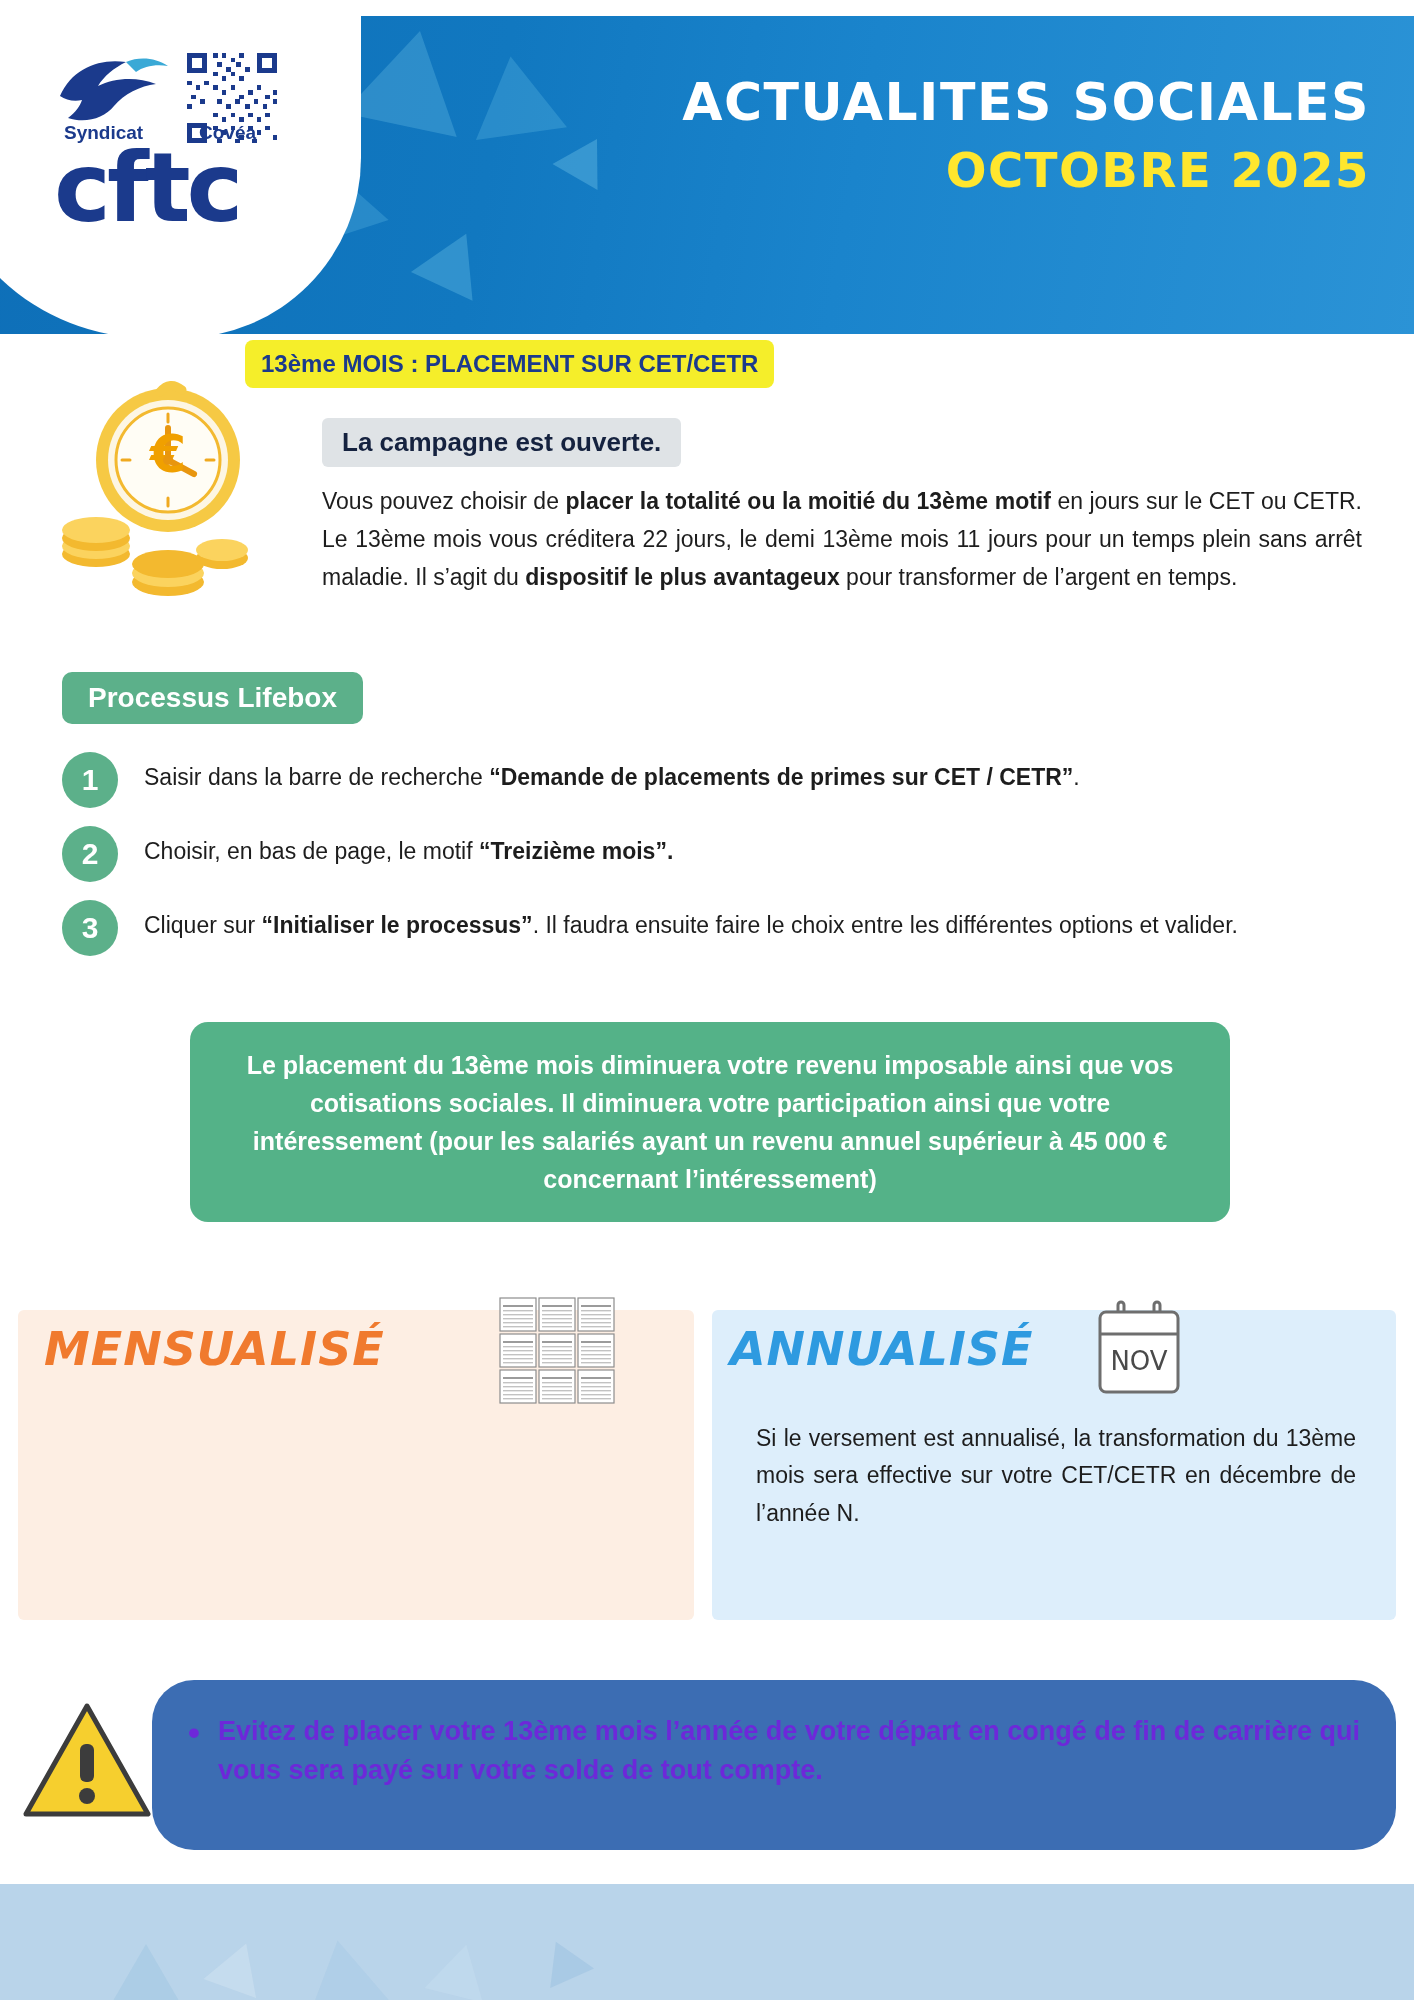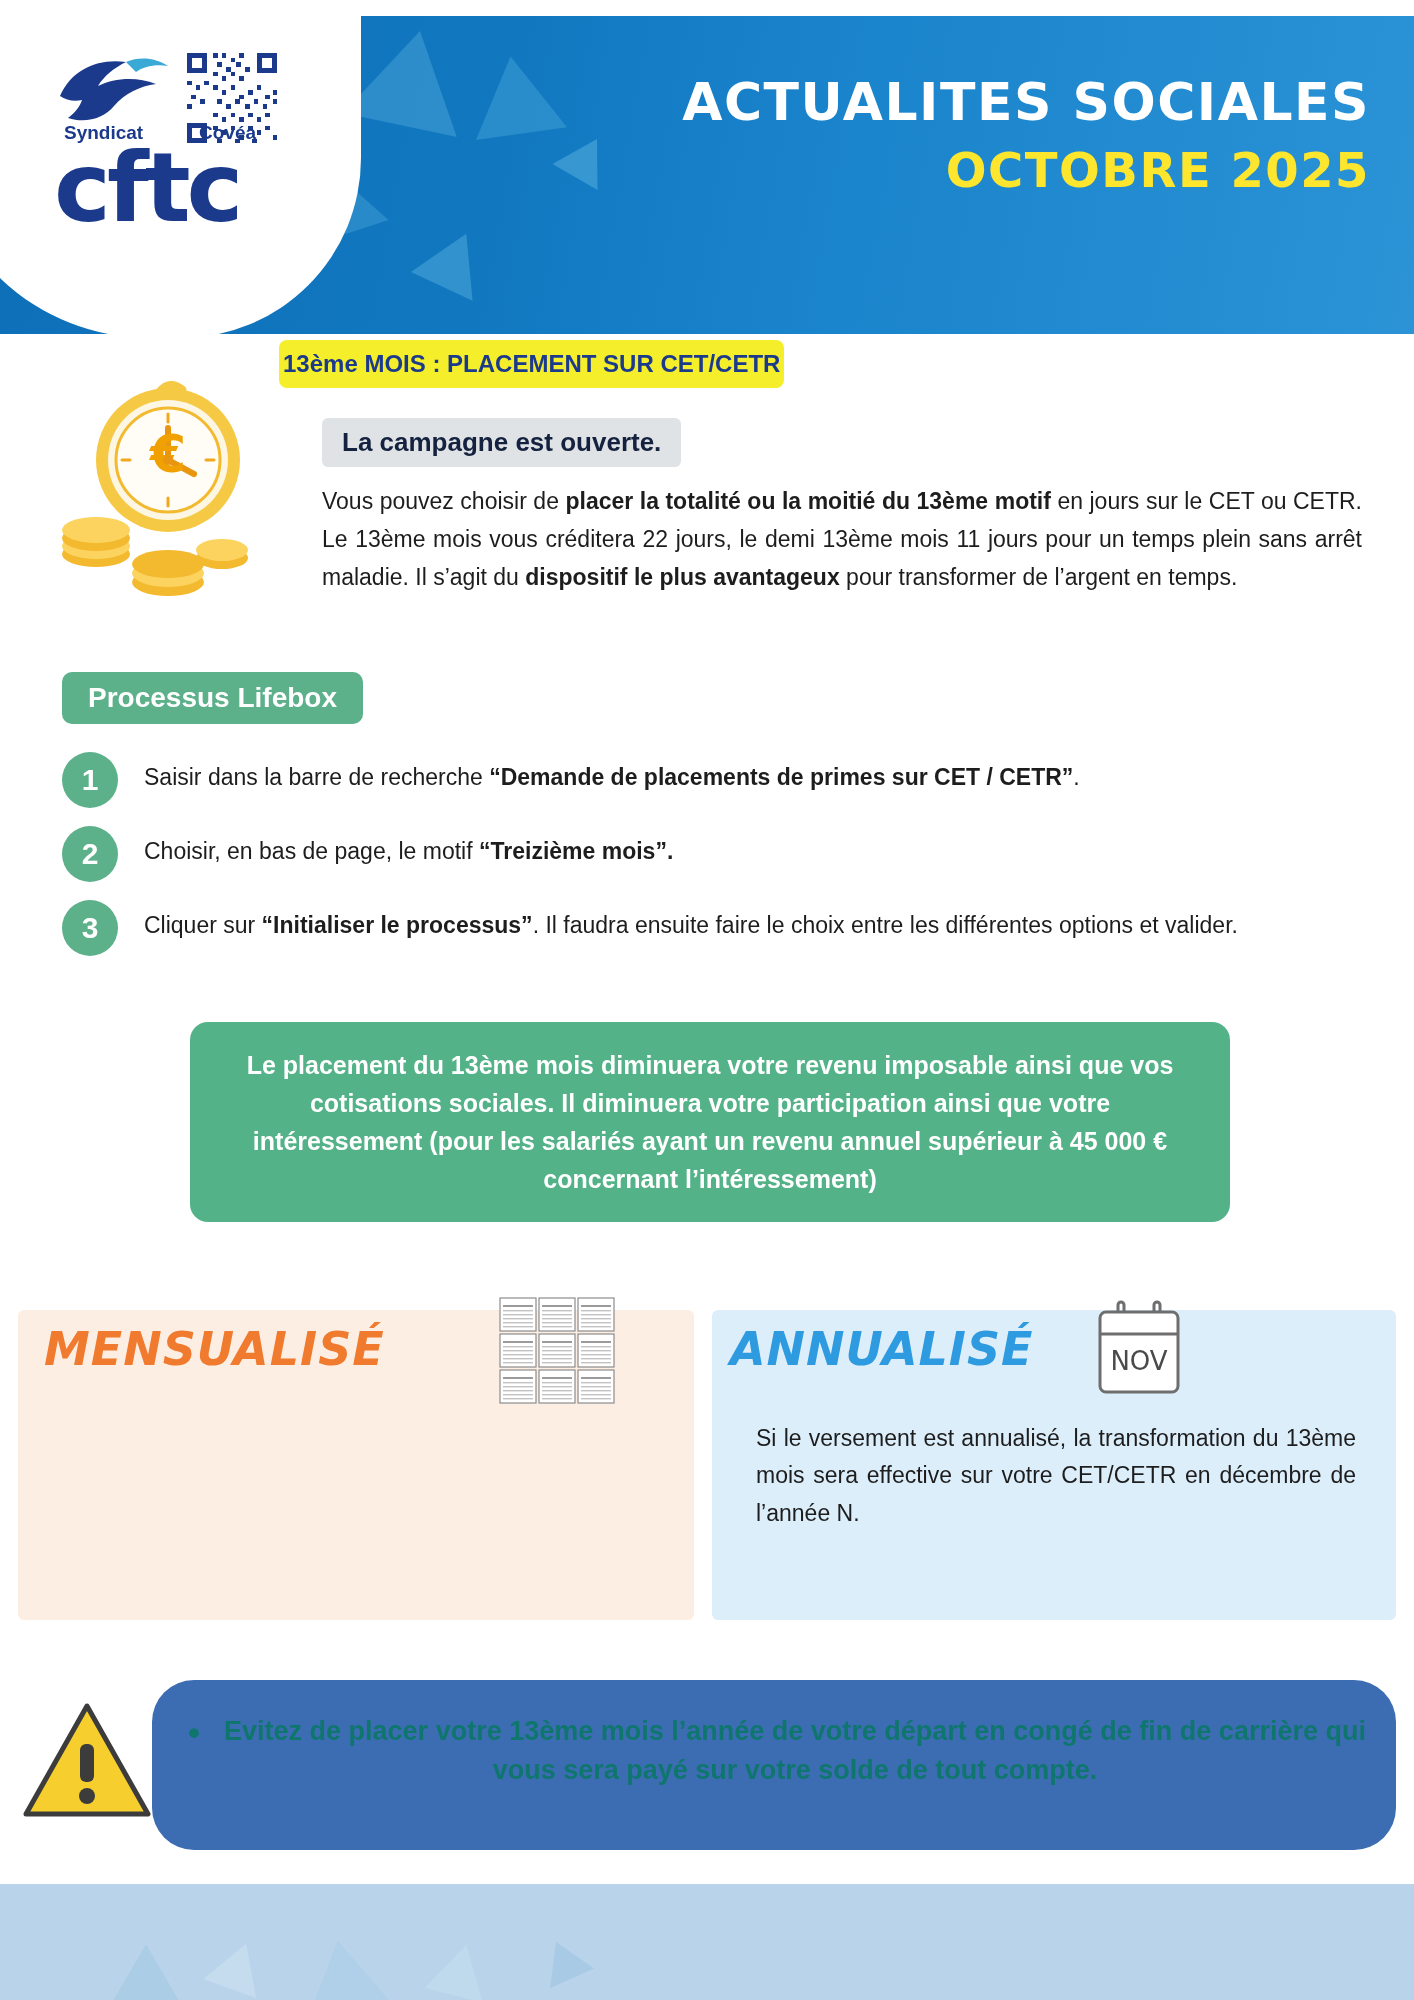--- a/index.html
+++ b/index.html
@@ -50,21 +50,21 @@
   .header-titles { position: absolute; right: 44px; top: 56px; text-align: right; }
   .h-title { font-size: 52px; font-weight: bold; color: #ffffff; letter-spacing: 1.5px;
              font-family: "DejaVu Sans", sans-serif; }
   .h-sub { font-size: 48px; font-weight: bold; color: #ffe62e; letter-spacing: 1.5px; margin-top: 10px;
            font-family: "DejaVu Sans", sans-serif; }
 
   
   .yellow-tag {
     position: absolute; top: 340px; left: 245px;
     background: #f5ee2a; color: #1b3a8c; font-weight: bold; font-size: 24px;
-    padding: 10px 4px; border-radius: 8px; margin-left: 34px;
+    padding: 10px 16px; border-radius: 8px;
   }
   .clock-ill { position: absolute; top: 378px; left: 50px; width: 210px; height: 230px; }
 
   .grey-tag {
     position: absolute; top: 418px; left: 322px;
     background: #dfe3e6; color: #15223f; font-weight: bold; font-size: 26px;
     padding: 9px 20px; border-radius: 6px;
   }
   .intro-p {
     position: absolute; top: 482px; left: 322px; width: 1040px;
@@ -127,21 +127,21 @@
   .cal-grid { position: absolute; top: 1296px; left: 498px; width: 118px; height: 110px; }
   .cal-nov { position: absolute; top: 1300px; left: 1096px; width: 86px; height: 100px; }
 
   
   .warn-box {
     position: absolute; top: 1680px; left: 152px; width: 1244px; height: 170px;
     background: #3c6db3; border-radius: 42px;
   }
   .warn-text {
     position: absolute; top: 1712px; left: 182px; width: 1190px;
-    color: #0f766e; font-weight: bold; font-size: 27px; line-height: 1.45; text-align: center;
+    color: #6d28d9; font-weight: bold; font-size: 27px; line-height: 1.45;
   }
   .warn-text ul { list-style: none; }
   .warn-text li { position: relative; padding-left: 36px; }
   .warn-text li:before { content:"•"; position:absolute; left: 6px; top: -4px; font-size: 34px; }
   .warn-icon { position: absolute; top: 1700px; left: 22px; width: 130px; height: 122px; }
 
   
   .footer {
     position: absolute; bottom: 0; left: 0; width: 1414px; height: 116px;
     background: #b9d4ea; overflow: hidden;

